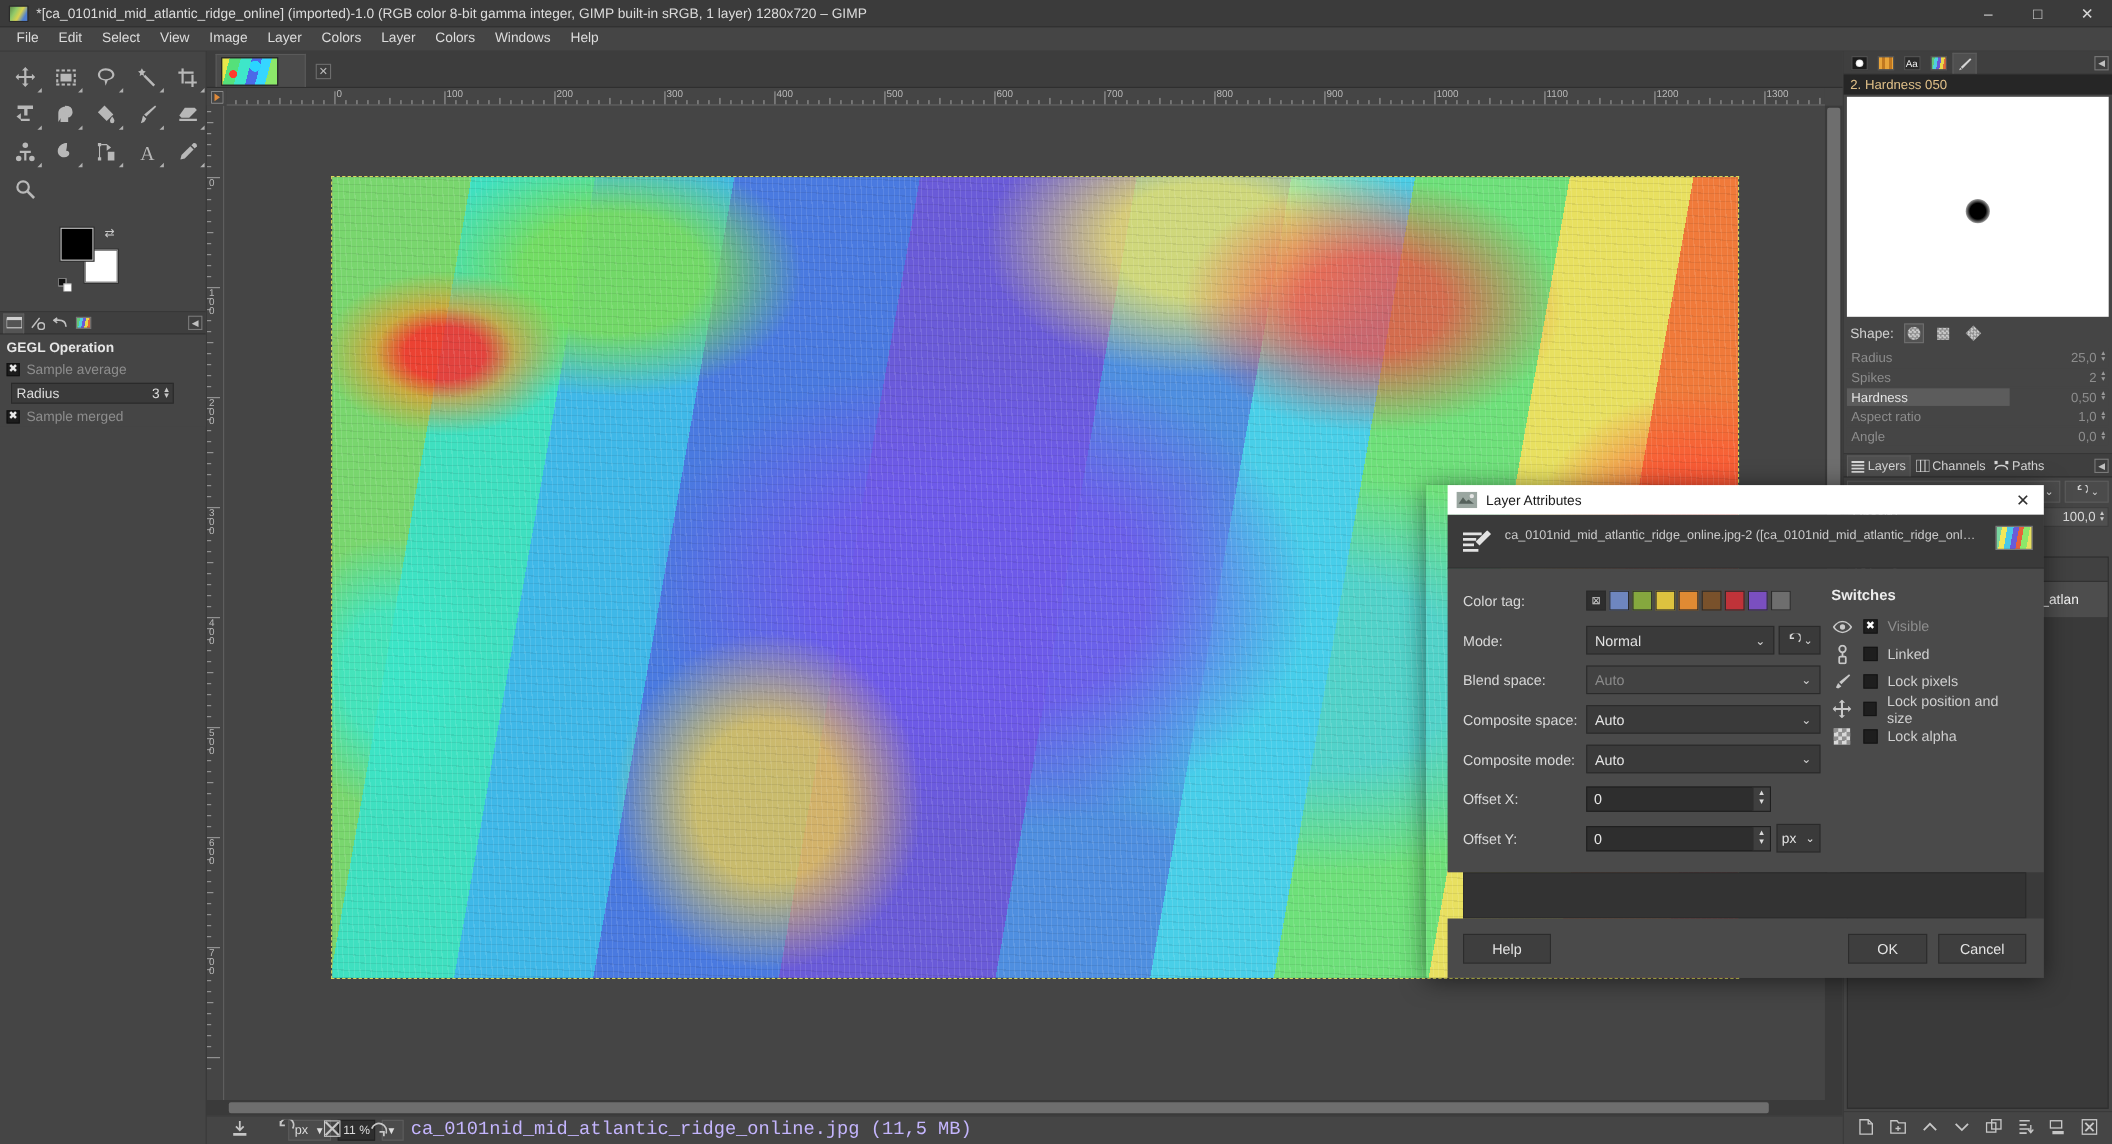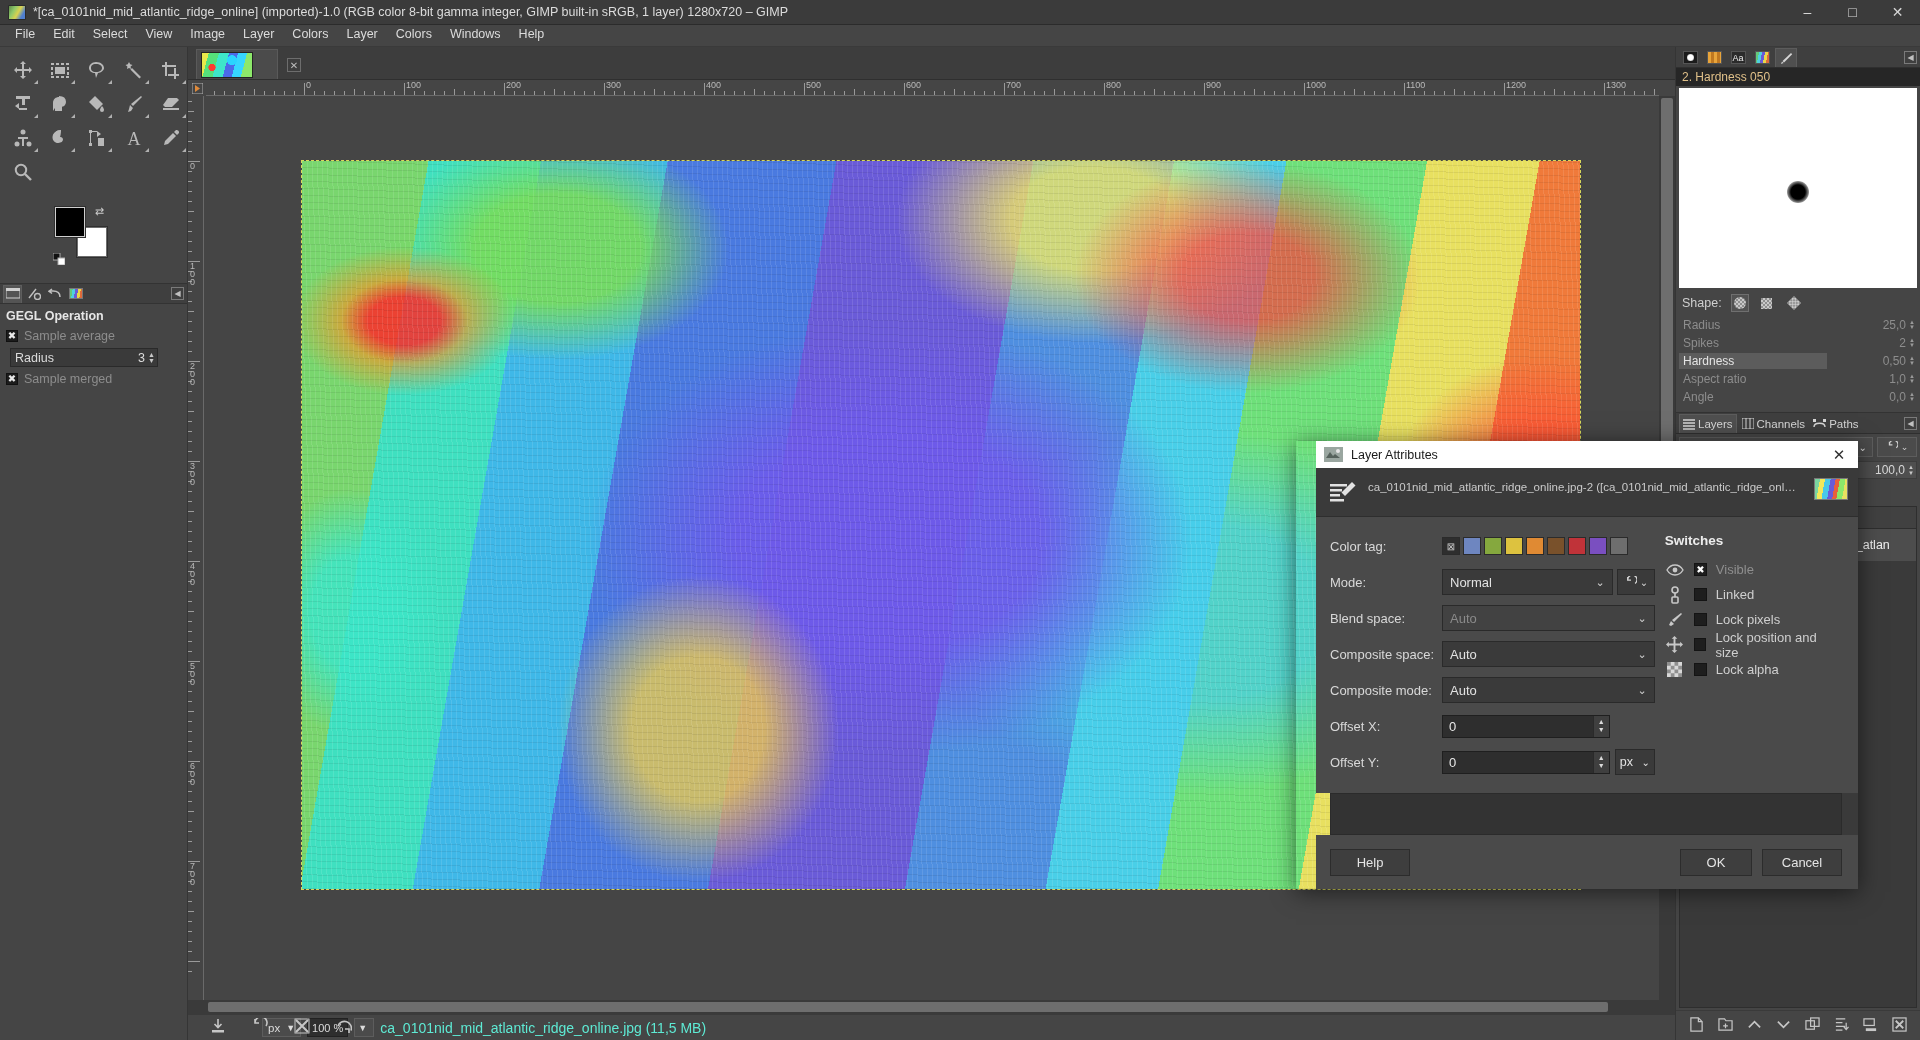--- a/index.html
+++ b/index.html
@@ -110,21 +110,21 @@
     background:repeating-linear-gradient(88deg,rgba(255,255,255,.10) 0 1px,transparent 1px 5px),
                repeating-linear-gradient(2deg,rgba(0,0,0,.07) 0 1px,transparent 1px 7px);}
   #hscroll{height:14px;background:#3a3a3a;display:flex;align-items:center;}
   #hscroll .thumbbar{height:10px;background:#6e6e6e;border-radius:2px;margin-left:20px;width:1400px;}
   #statusbar{height:26px;background:#454545;display:flex;align-items:center;
     padding-left:8px;gap:6px;border-top:1px solid #3a3a3a;}
   .combo-sm{height:19px;background:#4b4b4b;border:1px solid #5d5d5d;display:flex;
     align-items:center;gap:6px;padding:0 5px;font-size:11.5px;color:#dcdcdc;}
   .zoomentry{height:19px;background:#2e2e2e;border:1px solid #222;display:flex;
     align-items:center;padding:0 4px;font-size:11px;color:#dcdcdc;}
-  #status-text{font-size:14px;color:#5eead4;}
+  #status-text{font-size:17px;color:#c4b5fd;font-family:Liberation Mono, monospace;}
   #bottombtns{display:flex;align-items:center;gap:26px;padding-left:22px;height:26px;}
   
   #rightdock{width:245px;background:#454545;border-left:1px solid #353535;
     display:flex;flex-direction:column;}
   .dock-tabs{height:21px;background:#3f3f3f;display:flex;align-items:flex-end;
     padding:0 3px;border-bottom:1px solid #2f2f2f;}
   .dtab{height:19px;min-width:22px;padding:0 3px;display:flex;align-items:center;
     justify-content:center;gap:3px;margin-right:2px;font-size:11.5px;color:#d6d6d6;}
   .dtab.active{background:#4f4f4f;border:1px solid #5c5c5c;border-bottom:none;}
   .dock-menu-btn{margin-left:auto;width:13px;height:13px;border:1px solid #7a7a7a;
@@ -734,21 +734,21 @@
       <div class="thumbbar"></div>
     </div>
 
     <div id="statusbar">
       <div style="display:flex;align-items:center;gap:18px;width:60px;padding-left:6px;"></div>
       <div class="combo-sm">
         <span>px</span>
         <span style="font-size:9px;">▼</span>
       </div>
       <div class="zoomentry">
-        <span>100 %</span>
+        <span>11 %</span>
       </div>
       <div class="combo-sm" style="width:20px;padding:0 3px;">
         <span style="font-size:9px;">▼</span>
       </div>
       <div id="status-text">ca_0101nid_mid_atlantic_ridge_online.jpg (11,5 MB)</div>
     </div>
 
     <div id="bottombtns" style="position:absolute;left:0;bottom:0;width:195px;">
       <div><svg width="16" height="16" viewBox="0 0 16 16">
             <path d="M8 1v8M4.5 6L8 9.5 11.5 6" stroke="#c6c6c6" stroke-width="1.6" fill="none"></path>

